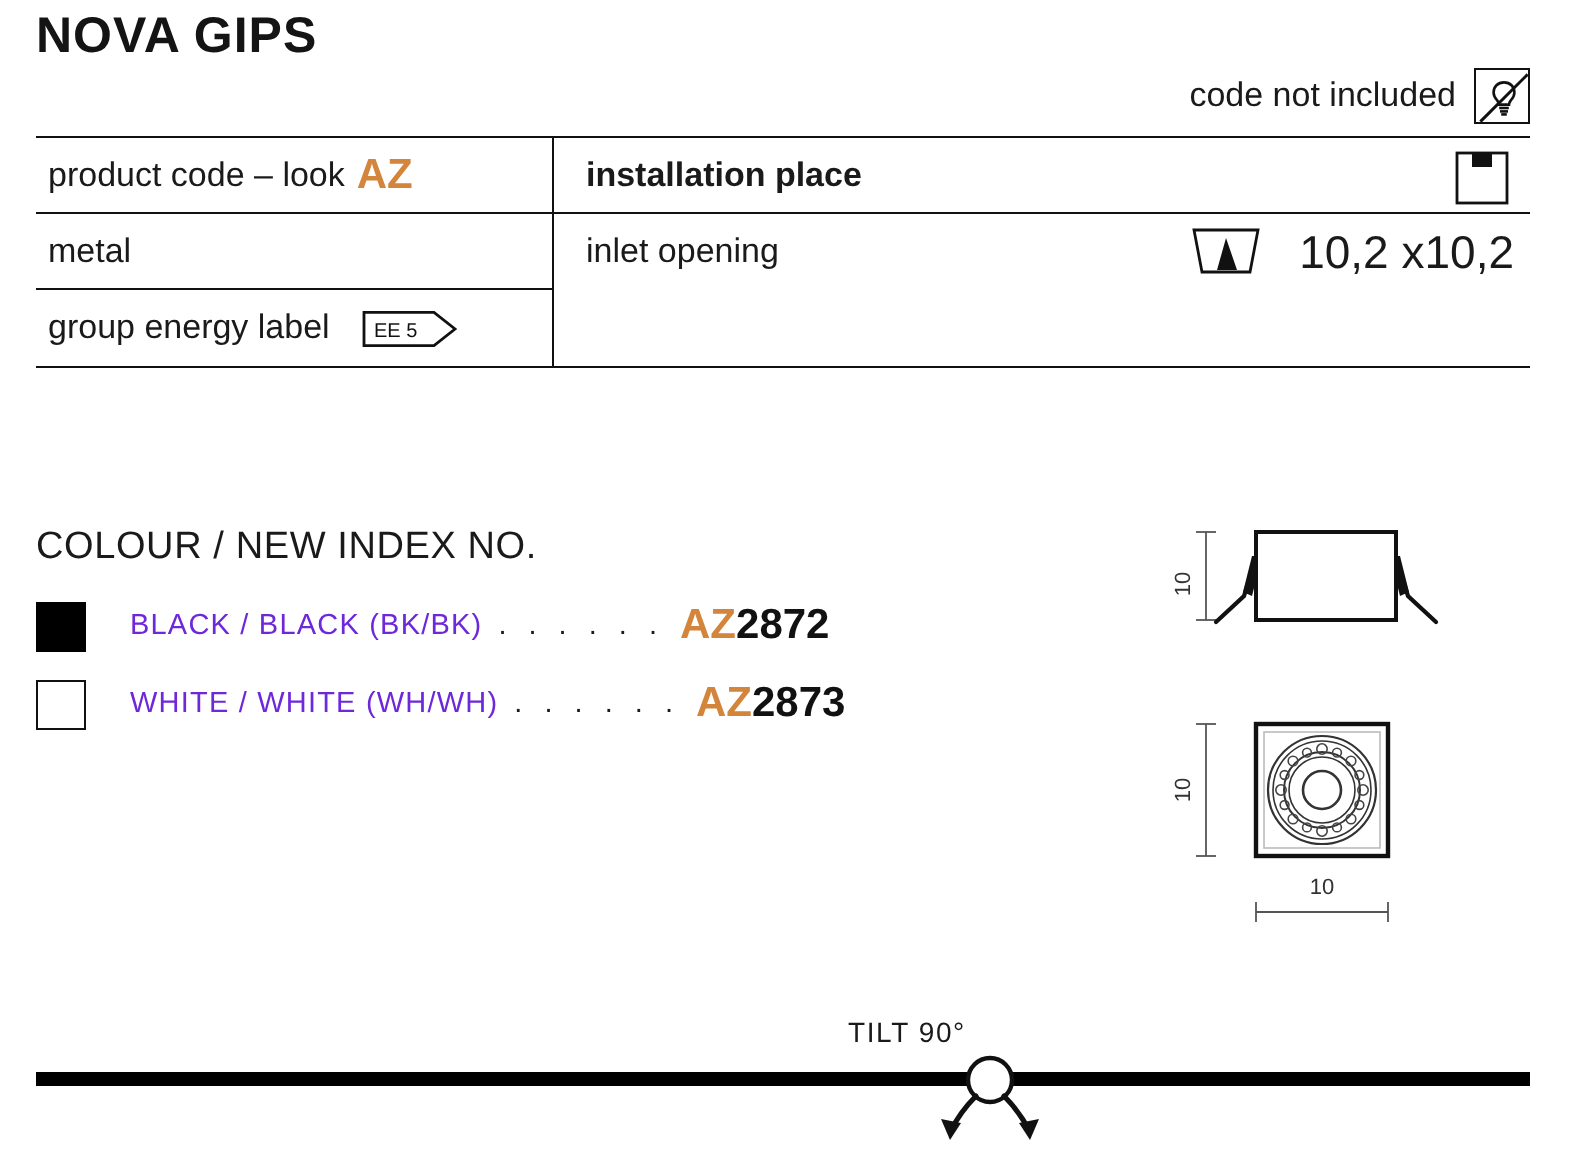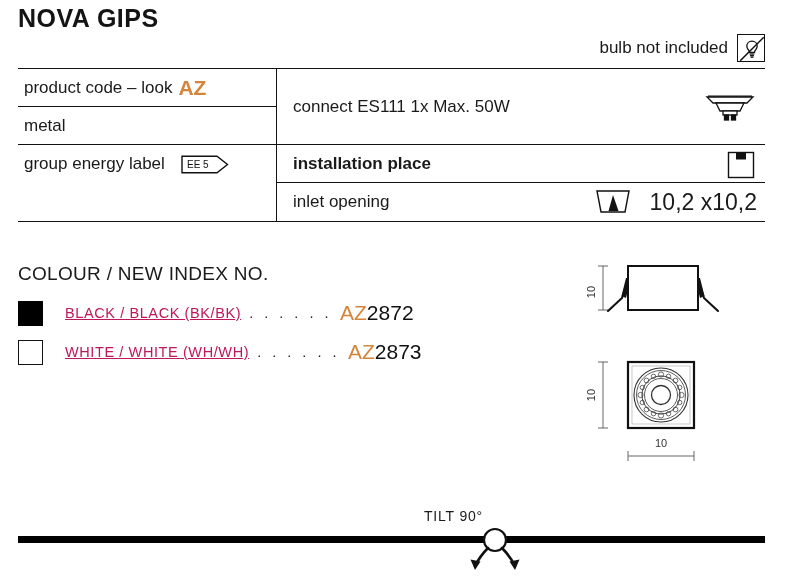--- a/index.html
+++ b/index.html
@@ -147,35 +147,34 @@
     height: 25px;
     box-sizing: border-box;
     flex: 0 0 auto;
   }
   .swatch.black { background: #000; }
   .swatch.white { background: #fff; border: 1.6px solid #111; }
   .colour-name {
     margin-left: 22px;
     font-size: 14.5px;
     letter-spacing: 0.6px;
-    color: #be185d;
+    color: #6d28d9;
     white-space: nowrap;
-    text-decoration: underline;
   }
   .dots {
     margin-left: 8px;
     font-size: 14.5px;
     letter-spacing: 3.5px;
     color: #1a1a1a;
     white-space: nowrap;
   }
   .code {
     margin-left: 8px;
     font-size: 21px;
-    font-weight: normal;
+    font-weight: bold;
     white-space: nowrap;
   }
   .code .pfx { }
   .code .num { color: #111; }
 
   
   #drawings {
     position: absolute;
     left: 575px;
     top: 258px;
@@ -222,21 +221,21 @@
     fill: #333;
     font-family: "Liberation Sans", sans-serif;
   }
 </style>
 </head>
 <body>
 
 <div id="page-title">NOVA GIPS</div>
 
 <div id="bulb-note">
-  <span class="note-text">bulb not included</span>
+  <span class="note-text">code not included</span>
   <span class="bulb-icon-box">
     <svg width="28" height="28" viewBox="0 0 28 28" style="display:block;">
       <g fill="none" stroke="#111" stroke-width="1.3">
         <path d="M14 6.2 c-3.1 0 -5.2 2.2 -5.2 5.0 c0 1.9 1.0 3.0 1.8 4.0 c0.6 0.8 0.9 1.3 0.9 2.1 l5.0 0 c0 -0.8 0.3 -1.3 0.9 -2.1 c0.8 -1.0 1.8 -2.1 1.8 -4.0 c0 -2.8 -2.1 -5.0 -5.2 -5.0 z"></path>
         <path d="M11.6 19.0 l4.8 0"></path>
         <path d="M12.0 20.7 l4.0 0"></path>
         <path d="M12.6 22.2 l2.8 0"></path>
       </g>
       <line x1="2.2" y1="25.8" x2="25.8" y2="2.2" stroke="#111" stroke-width="1.5"></line>
     </svg>
@@ -265,35 +264,20 @@
             <path d="M1 2.2 L36 2.2 L46.5 10.5 L36 18.8 L1 18.8 Z" fill="#fff" stroke="#111" stroke-width="1.4"></path>
             <text x="6" y="14.4" class="dim-label" style="font-size:10px; fill:#111;">EE 5</text>
           </svg>
         </span>
       </div>
 
     </div>
 
     <div class="tbl-col-right">
 
-      <div class="trow tall sep" style="padding-left:16px;">
-        <span class="cell-text">connect ES111 1x Max. 50W</span>
-        <span class="row-icon">
-          <svg width="54" height="36" viewBox="0 0 54 36" style="display:block;">
-            <g stroke="#111" stroke-width="1.3" fill="#fff">
-              <path d="M4 8 L50 8 L44 14 L10 14 Z"></path>
-              <path d="M5 7.2 L49 7.2"></path>
-              <path d="M13 14 L41 14 L37 22 L17 22 Z"></path>
-              <rect x="20" y="22" width="14" height="4"></rect>
-              <rect x="21.5" y="26" width="4" height="5" fill="#111"></rect>
-              <rect x="28.5" y="26" width="4" height="5" fill="#111"></rect>
-            </g>
-          </svg>
-        </span>
-      </div>
 
       <div class="trow sep" style="padding-left:16px;font-weight:bold;">
         <span class="cell-text">installation place</span>
         <span class="row-icon">
           <svg width="32" height="32" viewBox="0 0 32 32" style="display:block;">
             <rect x="3.5" y="4.5" width="25" height="25" fill="#fff" stroke="#111" stroke-width="1.4"></rect>
             <rect x="11" y="4.5" width="10" height="7" fill="#111"></rect>
           </svg>
         </span>
       </div>

